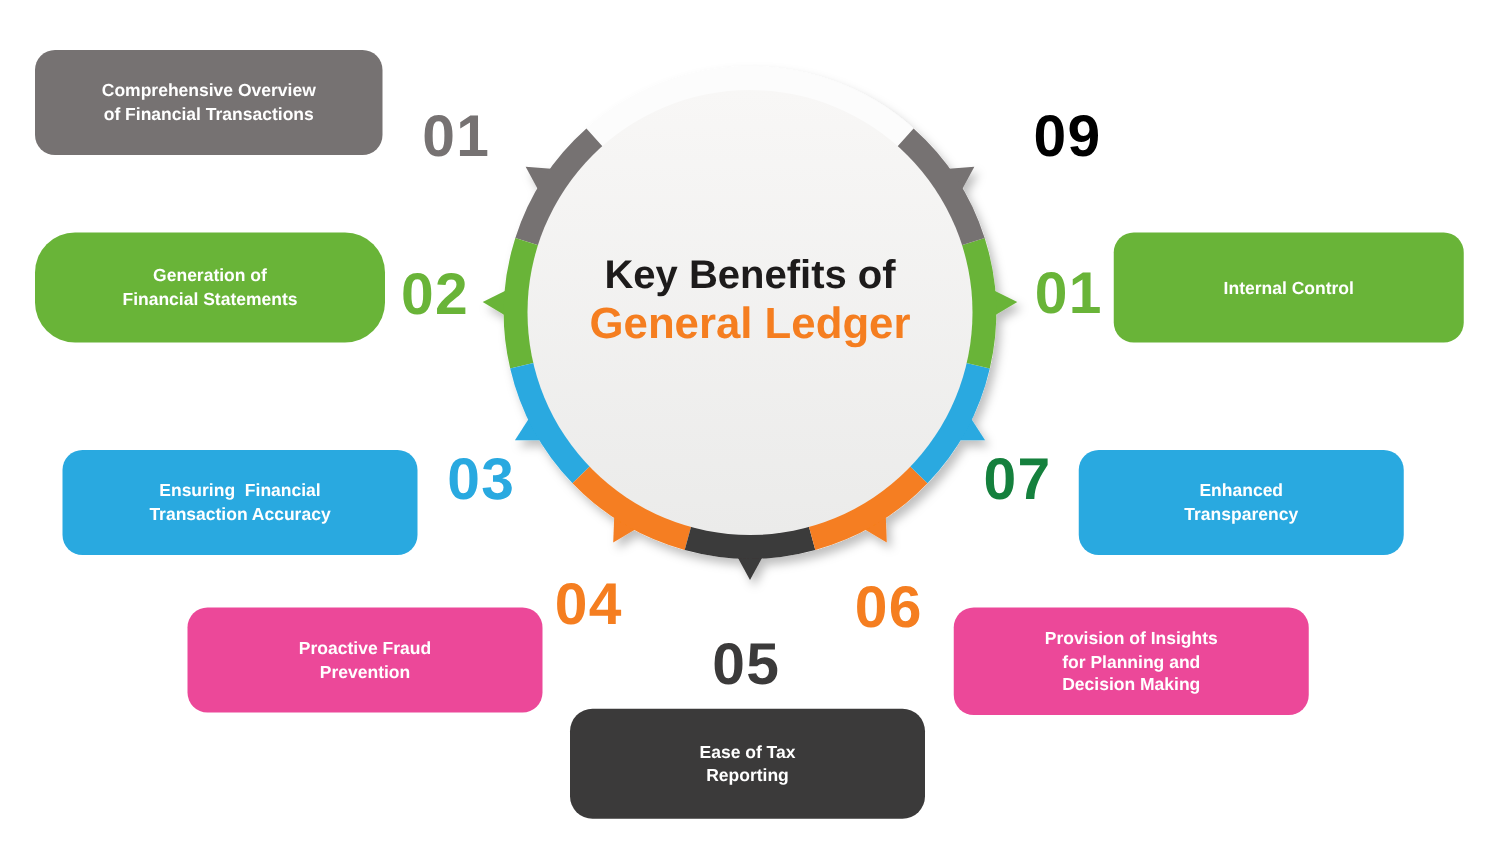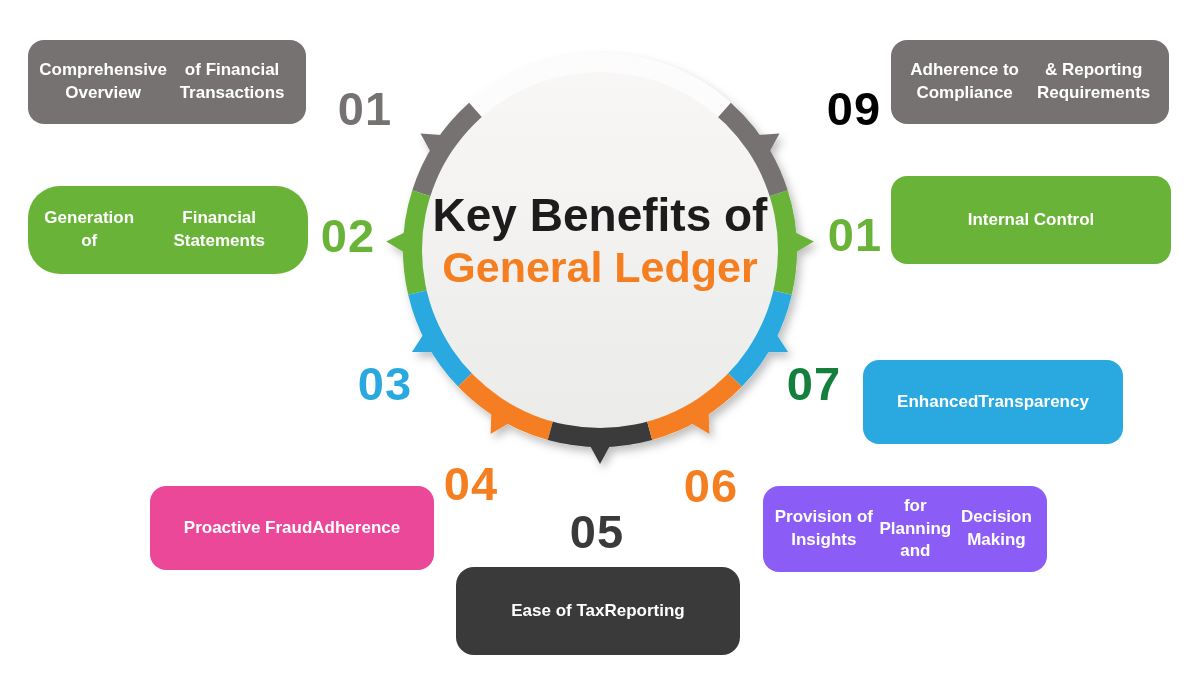--- a/index.html
+++ b/index.html
@@ -3,44 +3,44 @@
 <meta charset="utf-8">
 <style>
   html,body{margin:0;padding:0;background:#ffffff;}
   #canvas{
     position:relative;width:1200px;height:675px;overflow:hidden;background:#ffffff;
     font-family:"Liberation Sans","DejaVu Sans",sans-serif;
   }
   #ring-svg{position:absolute;left:0;top:0;width:1200px;height:675px;}
   .box{
     position:absolute;display:flex;align-items:center;justify-content:center;
-    flex-direction:row;border-radius:16px;text-align:center;
-    color:#ffffff;font-weight:700;font-size:17px;line-height:1.35;
+    flex-direction:column;border-radius:16px;text-align:center;
+    color:#ffffff;font-weight:700;font-size:14px;line-height:1.35;
     padding:20px 10px;box-sizing:border-box;
   }
   .box span{display:block;white-space:pre-wrap;}
   .num{
     position:absolute;transform:translate(-50%,-50%);
     font-weight:700;font-size:47px;letter-spacing:1px;
   }
   .title-wrap{
     position:absolute;left:600px;top:241px;transform:translate(-50%,-50%);
     text-align:center;white-space:nowrap;
   }
-  .title-l1{display:block;font-weight:700;font-size:46px;line-height:1.15;}
-  .title-l2{display:block;font-weight:700;font-size:43px;line-height:1.2;}
+  .title-l1{display:block;font-weight:700;font-size:32px;line-height:1.15;}
+  .title-l2{display:block;font-weight:700;font-size:35px;line-height:1.2;}
   
   .b1{left:28px;  top:40px;  width:278px;height:84px;}
   .b2{left:28px;  top:186px; width:280px;height:88px;border-radius:32px;}
   .b3{left:50px;  top:360px; width:284px;height:84px;}
   .b4{left:150px; top:486px; width:284px;height:84px;}
   .b5{left:456px; top:567px; width:284px;height:88px;border-radius:18px;}
   .b6{left:763px; top:486px; width:284px;height:86px;}
   .b7{left:863px; top:360px; width:260px;height:84px;}
-  .b8{left:891px; top:176px; width:280px;height:88px;}
+  .b8{left:891px; top:186px; width:280px;height:88px;}
   .b9{left:891px; top:40px;  width:278px;height:84px;}
   
   .n1{left:365px;top:108px;}
   .n2{left:348px;top:235px;}
   .n3{left:385px;top:383px;}
   .n4{left:471px;top:483px;}
   .n5{left:597px;top:531px;}
   .n6{left:711px;top:485px;}
   .n7{left:814px;top:383px;}
   .n8{left:855px;top:234px;}
@@ -95,51 +95,51 @@
     <span>of Financial Transactions</span>
   </div>
   <div class="num n1" style="color: rgb(118, 114, 114);">01</div>
 
   <div class="box b2" style="background: rgb(105, 180, 56);">
     <span>Generation of</span>
     <span>Financial Statements</span>
   </div>
   <div class="num n2" style="color: rgb(105, 180, 56);">02</div>
 
+  <div class="box b3" style="background: rgb(41, 169, 224);">
+    <span>Ensuring  Financial</span>
+    <span>Transaction Accuracy</span>
+  </div>
   <div class="num n3" style="color: rgb(41, 169, 224);">03</div>
 
   <div class="box b4" style="background: #ec4899;">
     <span>Proactive Fraud</span>
-    <span>Adherence</span>
+    <span>Prevention</span>
   </div>
   <div class="num n4" style="color: rgb(245, 126, 32);">04</div>
 
   <div class="box b5" style="background: rgb(59, 58, 58);">
     <span>Ease of Tax</span>
     <span>Reporting</span>
   </div>
   <div class="num n5" style="color: rgb(59, 58, 58);">05</div>
 
-  <div class="box b6" style="background: #8b5cf6;">
+  <div class="box b6" style="background: #ec4899;">
     <span>Provision of Insights</span>
     <span>for Planning and</span>
     <span>Decision Making</span>
   </div>
   <div class="num n6" style="color: rgb(245, 126, 32);">06</div>
 
   <div class="box b7" style="background: rgb(41, 169, 224);">
     <span>Enhanced</span>
     <span>Transparency</span>
   </div>
   <div class="num n7" style="color: #15803d;">07</div>
 
   <div class="box b8" style="background: rgb(105, 180, 56);">
     <span>Internal Control</span>
   </div>
   <div class="num n8" style="color: rgb(105, 180, 56);">01</div>
 
-  <div class="box b9" style="background: rgb(118, 114, 114);">
-    <span>Adherence to Compliance</span>
-    <span>&amp; Reporting Requirements</span>
-  </div>
   <div class="num n9" style="color: #000000; margin-left: 24px;">09</div>
 
 </div>
 
 </body></html>

